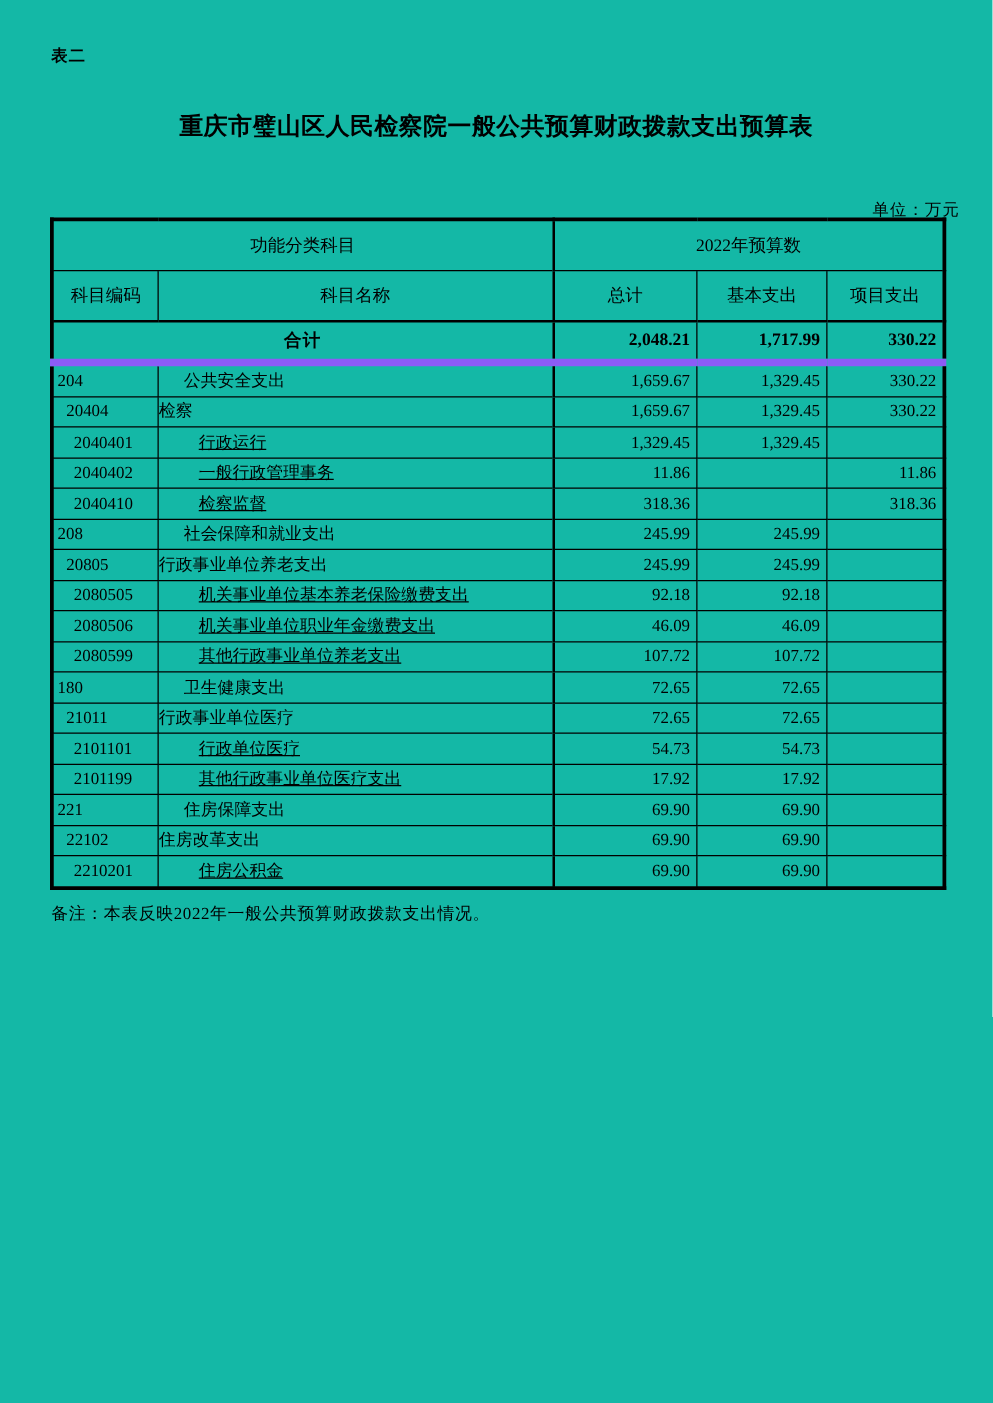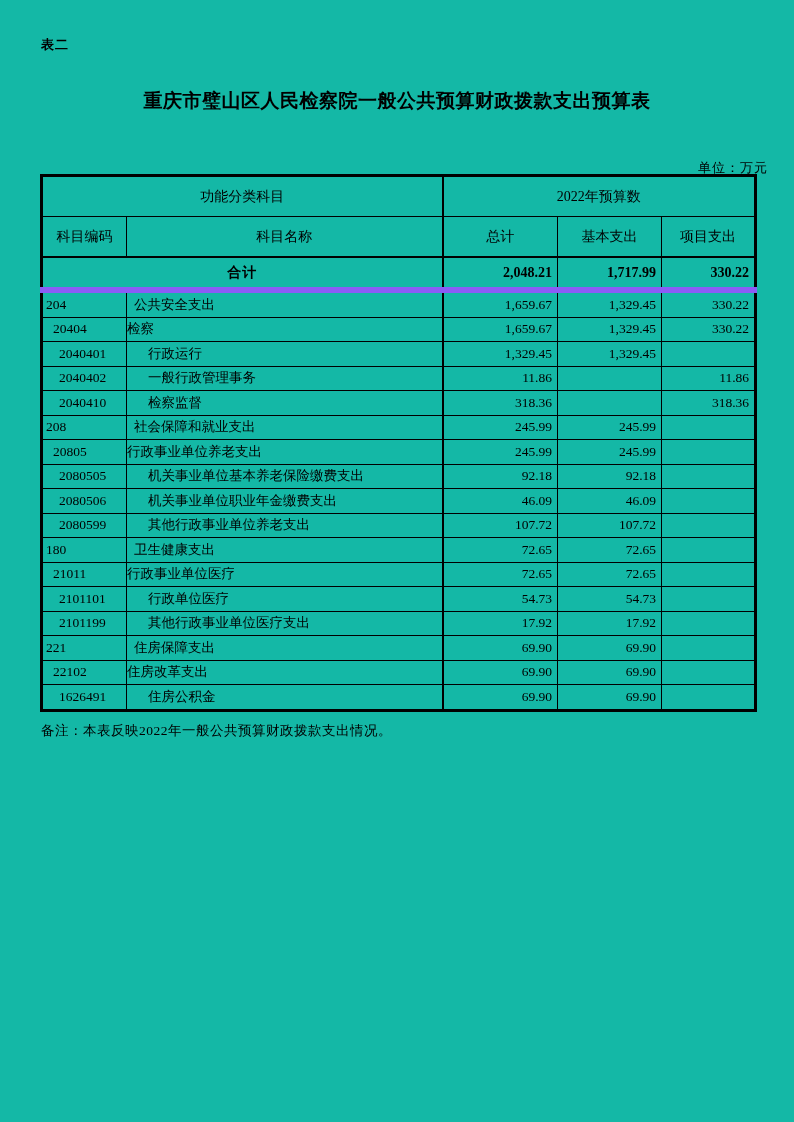--- a/index.html
+++ b/index.html
@@ -66,23 +66,23 @@
     font-size: 14px;
     border-bottom: 6px solid #8b5cf6;
   }
   .total-row .total-label { text-align: center; letter-spacing: 1px; }
   tr.data td { height: 23.5px; font-size: 13.5px; }
   td.code { text-align: left; }
   td.code.lvl1 { padding-left: 3px; }
   td.code.lvl2 { padding-left: 10px; }
   td.code.lvl3 { padding-left: 16px; }
   td.name { text-align: left; font-size: 13px; }
-  td.name.lvl1 { padding-left: 7px; }
+  td.name.lvl1 { padding-left: 20px; }
   td.name.lvl2 { padding-left: 0; }
-  td.name.lvl3 { padding-left: 21px; }
+  td.name.lvl3 { padding-left: 32px; text-decoration: underline; }
   td.num { text-align: right; padding-right: 5px; }
   .footer-note {
     position: absolute;
     left: 41px;
     top: 722px;
     font-size: 13.5px;
     letter-spacing: 0.5px;
   }
 </style>
 </head>
@@ -230,21 +230,21 @@
           <td class="num"></td>
         </tr>
         <tr class="data">
           <td class="code lvl2">22102</td>
           <td class="name lvl2">住房改革支出</td>
           <td class="num vstrong">69.90</td>
           <td class="num">69.90</td>
           <td class="num"></td>
         </tr>
         <tr class="data">
-          <td class="code lvl3">1626491</td>
+          <td class="code lvl3">2210201</td>
           <td class="name lvl3">住房公积金</td>
           <td class="num vstrong">69.90</td>
           <td class="num">69.90</td>
           <td class="num"></td>
         </tr>
       </tbody>
   </table>
 
   <div class="footer-note">备注：本表反映2022年一般公共预算财政拨款支出情况。</div>
 

